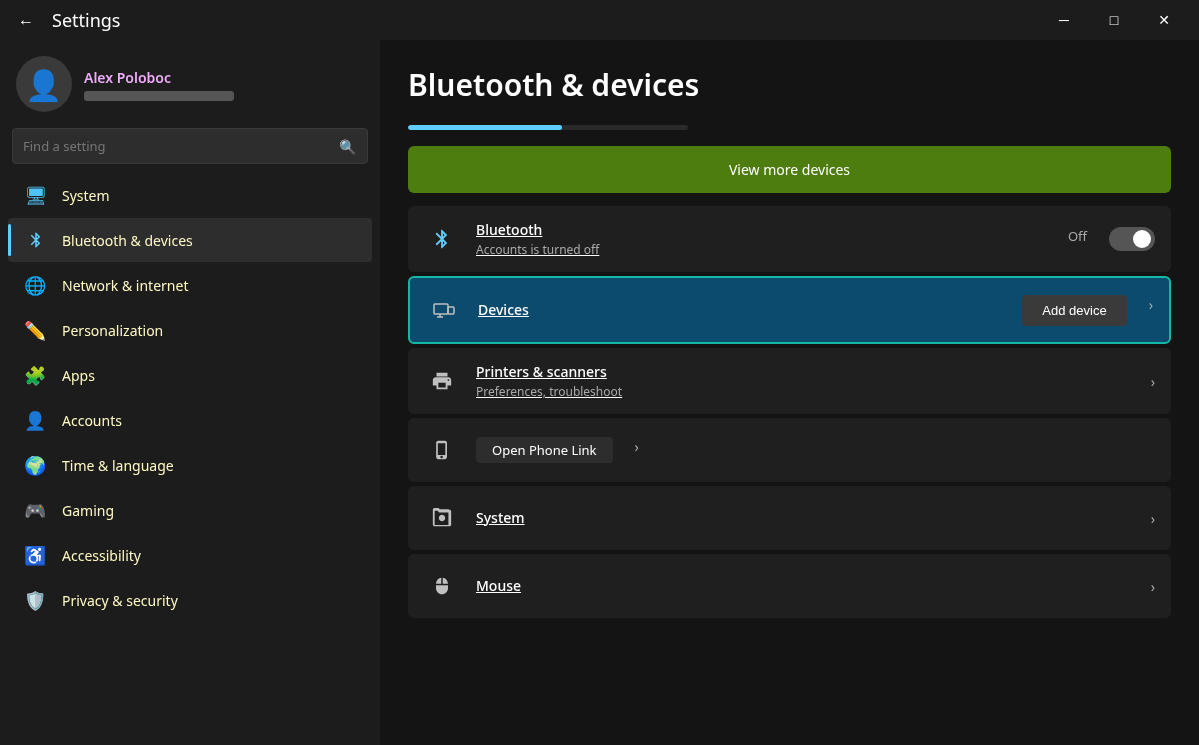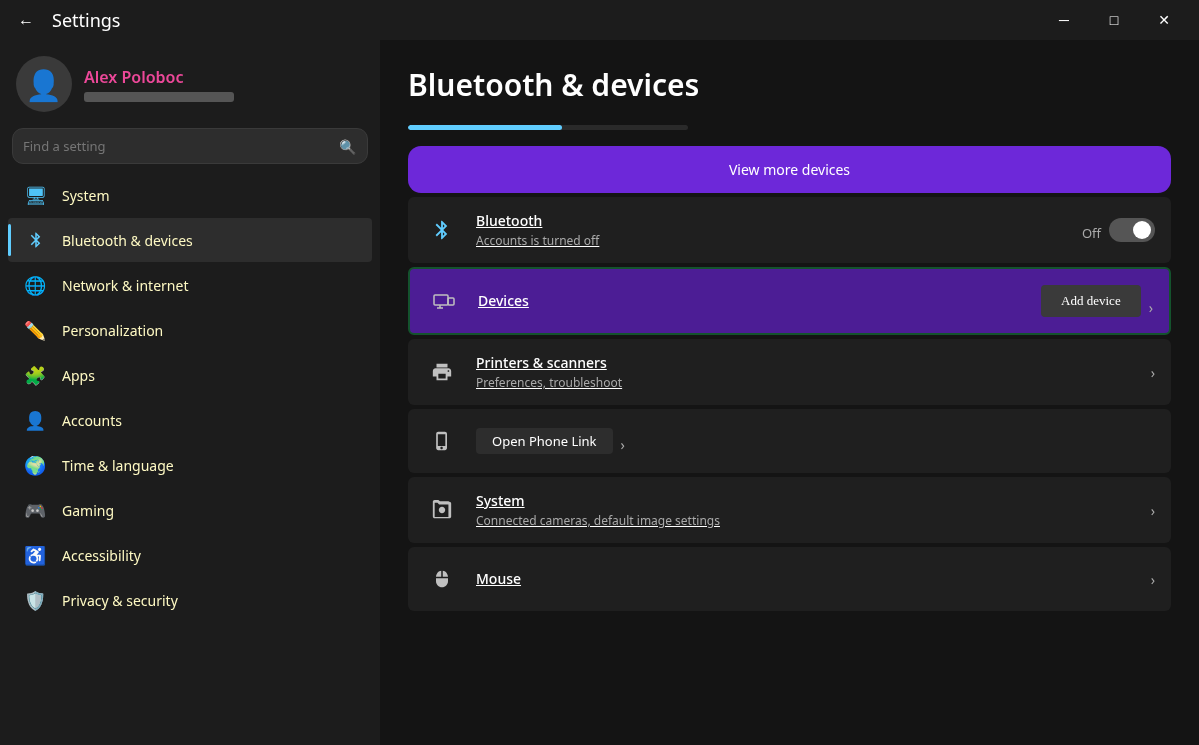--- a/index.html
+++ b/index.html
@@ -98,42 +98,42 @@
       flex-shrink: 0;
     }
     .avatar-icon {
       font-size: 30px;
       color: #aaa;
     }
     .user-info {
       flex: 1;
     }
     .user-name {
-      font-size: 16px;
+      font-size: 14px;
       font-weight: 600;
-      color: #ec4899;
+      color: #f0abfc;
       margin-bottom: 4px;
     }
     .user-email-bar {
       height: 10px;
       background: #555;
       border-radius: 3px;
       width: 150px;
     }
 
     
     .search-container {
       padding: 4px 12px 8px 12px;
     }
     .search-box {
       width: 100%;
       height: 36px;
       background: #2d2d2d;
       border: 1px solid #3a3a3a;
-      border-radius: 11px;
+      border-radius: 4px;
       display: flex;
       align-items: center;
       padding: 0 10px;
       gap: 8px;
       cursor: text;
     }
     .search-box input {
       background: transparent;
       border: none;
       outline: none;
@@ -226,45 +226,45 @@
       height: 100%;
       background: #60cdff;
       width: 55%;
       border-radius: 3px;
     }
 
     
     .view-more-btn {
       width: 100%;
       padding: 14px 20px;
-      background: #6d28d9;
+      background: #4d7c0f;
       border: none;
-      border-radius: 13px;
+      border-radius: 6px;
       color: #ffffff;
       font-size: 14px;
       cursor: pointer;
       text-align: center;
-      margin-bottom: 4px;
+      margin-bottom: 13px;
       font-family: inherit;
     }
 
     
     .settings-row {
       display: flex;
       align-items: center;
       padding: 14px 16px;
       background: #1f1f1f;
       border-radius: 6px;
       margin-bottom: 4px;
       cursor: pointer;
       gap: 16px;
     }
     .settings-row.highlighted {
-      border: 2px solid #14532d;
-      background: #4c1d95;
+      border: 2px solid #14b8a6;
+      background: #0c4a6e;
     }
 
     .row-icon {
       width: 36px;
       height: 36px;
       display: flex;
       align-items: center;
       justify-content: center;
       font-size: 20px;
       flex-shrink: 0;
@@ -281,33 +281,33 @@
       color: #ffffff;
       margin-bottom: 2px;
     }
     .row-subtitle {
       font-size: 12px;
       color: #aaaaaa;
     }
 
     .row-action {
       display: flex;
-      align-items: flex-end;
-      gap: 8px;
+      align-items: flex-start;
+      gap: 22px;
     }
 
     .add-device-btn {
       padding: 8px 20px;
       background: #3a3a3a;
       border: none;
       border-radius: 4px;
       color: #ffffff;
       font-size: 13px;
       cursor: pointer;
-      font-family: Liberation Serif, serif;
+      font-family: Liberation Sans, sans-serif;
       white-space: nowrap;
     }
 
     .open-btn {
       padding: 4px 16px;
       background: #2d2d2d;
       border: none;
       border-radius: 4px;
       color: #ffffff;
       font-size: 13px;
@@ -523,21 +523,20 @@
 
     
     <div class="settings-row">
       <div class="row-icon">
         <svg width="22" height="22" viewBox="0 0 24 24" fill="#c0c0c0">
           <path d="M12 15.5c1.93 0 3.5-1.57 3.5-3.5S13.93 8.5 12 8.5 8.5 10.07 8.5 12s1.57 3.5 3.5 3.5zm7-13H9.83L8 1H4C2.9 1 2 1.9 2 3v16c0 1.1.9 2 2 2h16c1.1 0 2-.9 2-2V5c0-1.1-.9-2-2-2zm0 17H4V4h3.05l1.83 2H19v13z"></path>
         </svg>
       </div>
       <div class="row-text">
         <div class="row-title">System</div>
-        <div class="row-subtitle">Connected cameras, default image settings</div>
       </div>
       <div class="row-action">
         <span class="chevron">›</span>
       </div>
     </div>
 
     
     <div class="settings-row" style="margin-bottom:0;">
       <div class="row-icon">
         <svg width="18" height="22" viewBox="0 0 24 24" fill="#c0c0c0">

